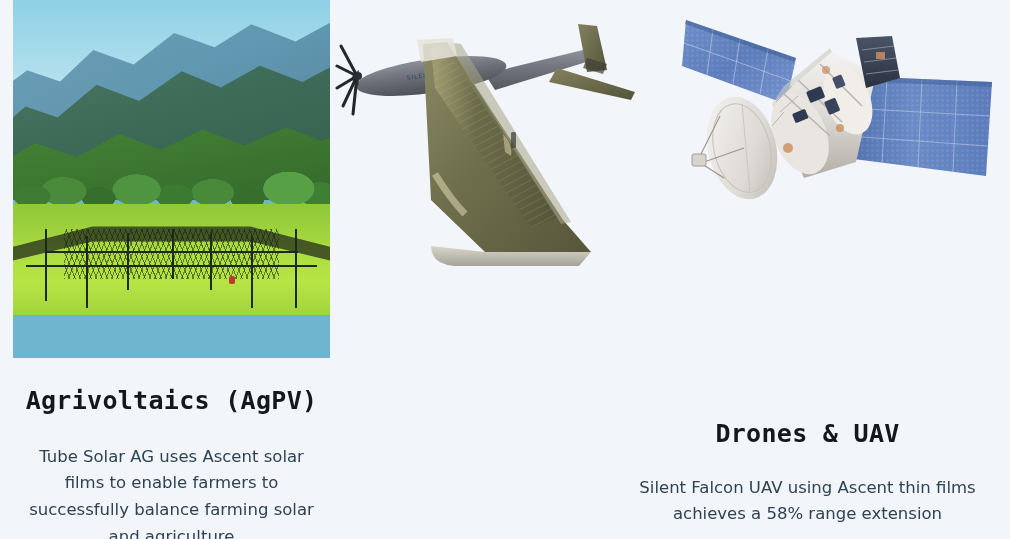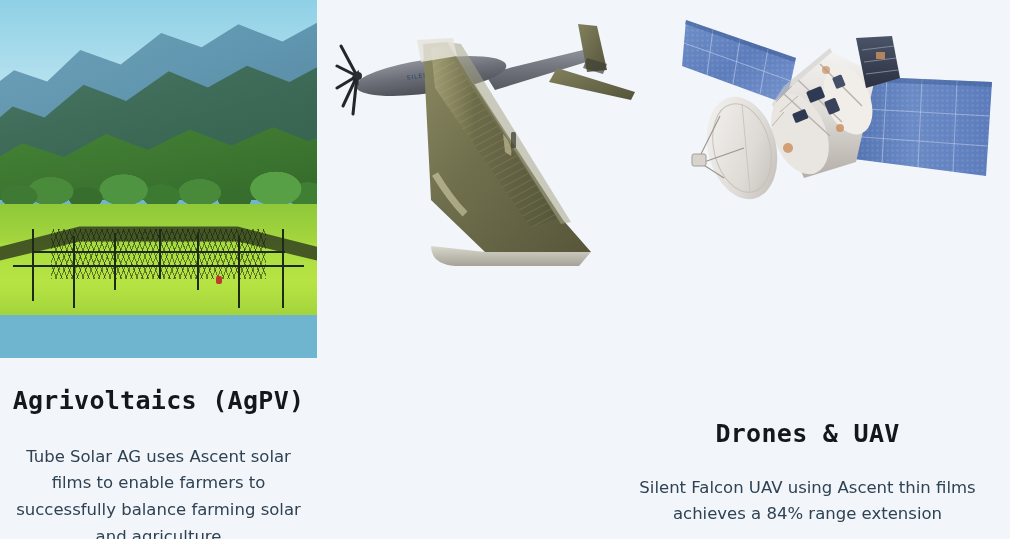--- a/index.html
+++ b/index.html
@@ -7,21 +7,21 @@
     width:1010px;height:539px;
     background:#f2f5f9;
     font-family:"DejaVu Sans", sans-serif;
     overflow:hidden;
     position:relative;
   }
   .stage{position:absolute;left:0;top:0;width:1010px;height:539px;background:#f2f5f9;}
 
   
   .col{position:absolute;top:0;height:539px;}
-  .col-1{left:0;width:317px;border-radius:22px;}
+  .col-1{left:13px;width:317px;border-radius:22px;}
   .col-2{left:317px;width:347px;}
   .col-3{left:664px;width:346px;}
 
   
   .media{position:absolute;overflow:hidden;}
   .m1{left:0;top:0;width:317px;height:358px;}
   .m2{left:18px;top:14px;width:312px;height:268px;}
   .m3{left:16px;top:8px;width:318px;height:224px;}
 
   
@@ -220,21 +220,21 @@
             <rect x="176" y="118" width="5" height="16" rx="1.5" fill="#3f4136" opacity=".75"></rect>
           </g>
 
           <path d="M82 26 L118 24 L122 42 L86 48 Z" fill="#e6e4da" opacity=".85"></path>
         </svg>
       </div>
     </div>
 
     <div class="caption cap-2">
       <h3 class="heading">Drones &amp; UAV</h3>
-      <p class="body-copy">Silent Falcon UAV using Ascent thin films achieves a 84% range extension</p>
+      <p class="body-copy">Silent Falcon UAV using Ascent thin films achieves a 58% range extension</p>
     </div>
   </div>
 
   <div class="col col-3">
 
     <div class="media m3">
       <div class="sat-wrap">
         <svg viewBox="0 0 318 224" width="318" height="224">
           <defs>
             <linearGradient id="panelL" x1="0" y1="0" x2="1" y2="1">

